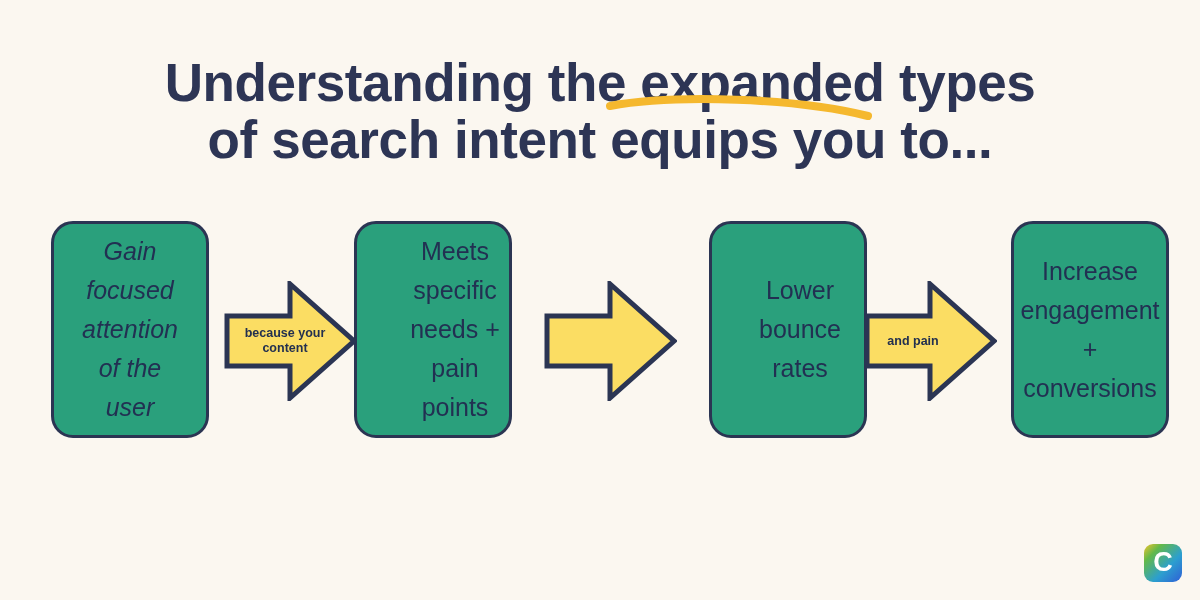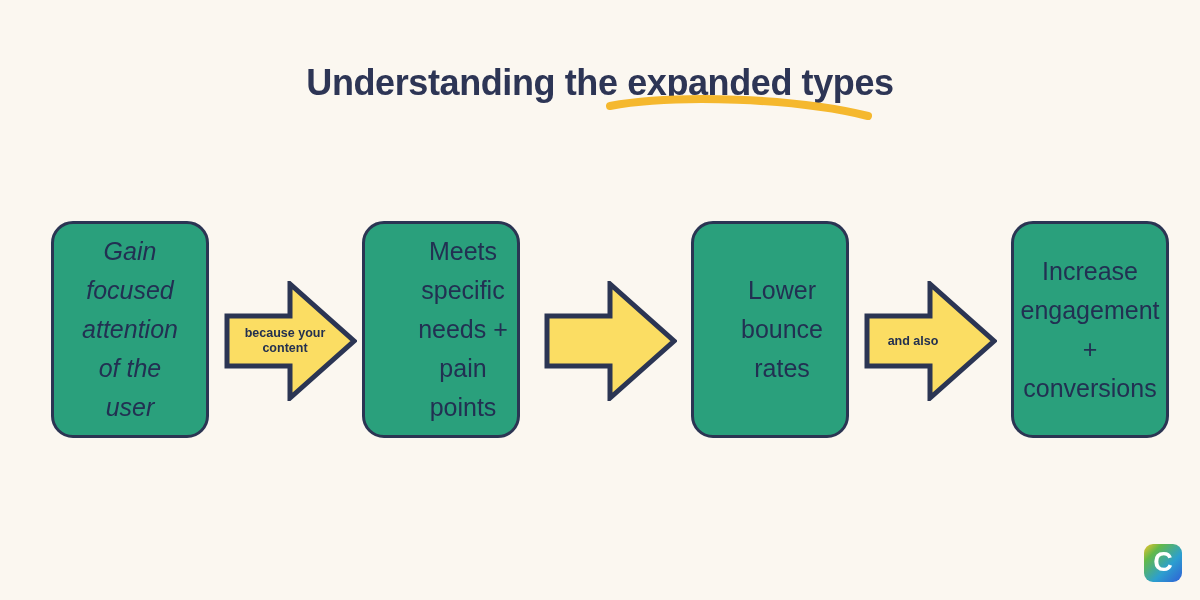--- a/index.html
+++ b/index.html
@@ -26,21 +26,21 @@
     position: absolute;
     left: 0;
     top: 54px;
     width: 1200px;
     text-align: center;
     pointer-events: none;
   }
   .title-line {
     font-family: "Liberation Sans", sans-serif;
     font-weight: 700;
-    font-size: 36px;
+    font-size: 53px;
     line-height: 57px;
     letter-spacing: -0.4px;
     color: #2d3555;
     white-space: nowrap;
   }
   .swoosh {
     position: absolute;
     left: 606px;
     top: 92px;
     width: 268px;
@@ -65,22 +65,22 @@
   .flow-box-label {
     font-family: "Liberation Sans", sans-serif;
     font-weight: 400;
     font-size: 25px;
     line-height: 39px;
     color: #223052;
     padding: 0 6px;
     white-space: pre-line;
   }
   .box-1 { left: 51px; font-style: italic; }
-  .box-2 { left: 362px; padding-left: 44px; }
-  .box-3 { left: 691px; padding-left: 24px; }
+  .box-2 { left: 354px; padding-left: 44px; }
+  .box-3 { left: 709px; padding-left: 24px; }
   .box-4 { left: 1011px; }
 
   .arrow {
     position: absolute;
     top: 281px;
     width: 133px;
     height: 120px;
   }
   .arrow-1 { left: 224px; }
   .arrow-2 { left: 544px; }
@@ -138,20 +138,21 @@
     margin-top: -1px;
   }
 </style>
 </head>
 <body>
 
 <div id="canvas">
 
   <div class="title-block">
     <div class="title-line">Understanding the expanded types</div>
+    <div class="title-line">of search intent equips you to...</div>
   </div>
 
   <svg class="swoosh" viewBox="0 0 268 30">
     <path d="M4 14 C 70 2, 190 6, 262 24" fill="none" stroke="#F5B82E" stroke-width="8" stroke-linecap="round"></path>
   </svg>
 
   <div class="flow-box box-1">
     <span class="flow-box-label">Gain
 focused
 attention
@@ -190,20 +191,20 @@
     <svg viewBox="0 0 133 120">
       <path d="M3 35 L66 35 L66 3 L130 60 L66 117 L66 85 L3 85 Z" fill="#FBDD63" stroke="#2B3553" stroke-width="5" stroke-linejoin="miter"></path>
     </svg>
   </div>
 
   <div class="arrow-label arrow-label-1">
     <span>because your
 content</span>
   </div>
   <div class="arrow-label arrow-label-3">
-    <span>and also</span>
+    <span>and pain</span>
   </div>
 
   <div class="logo">
     <span class="logo-letter">C</span>
   </div>
 
 </div>
 
 </body></html>

